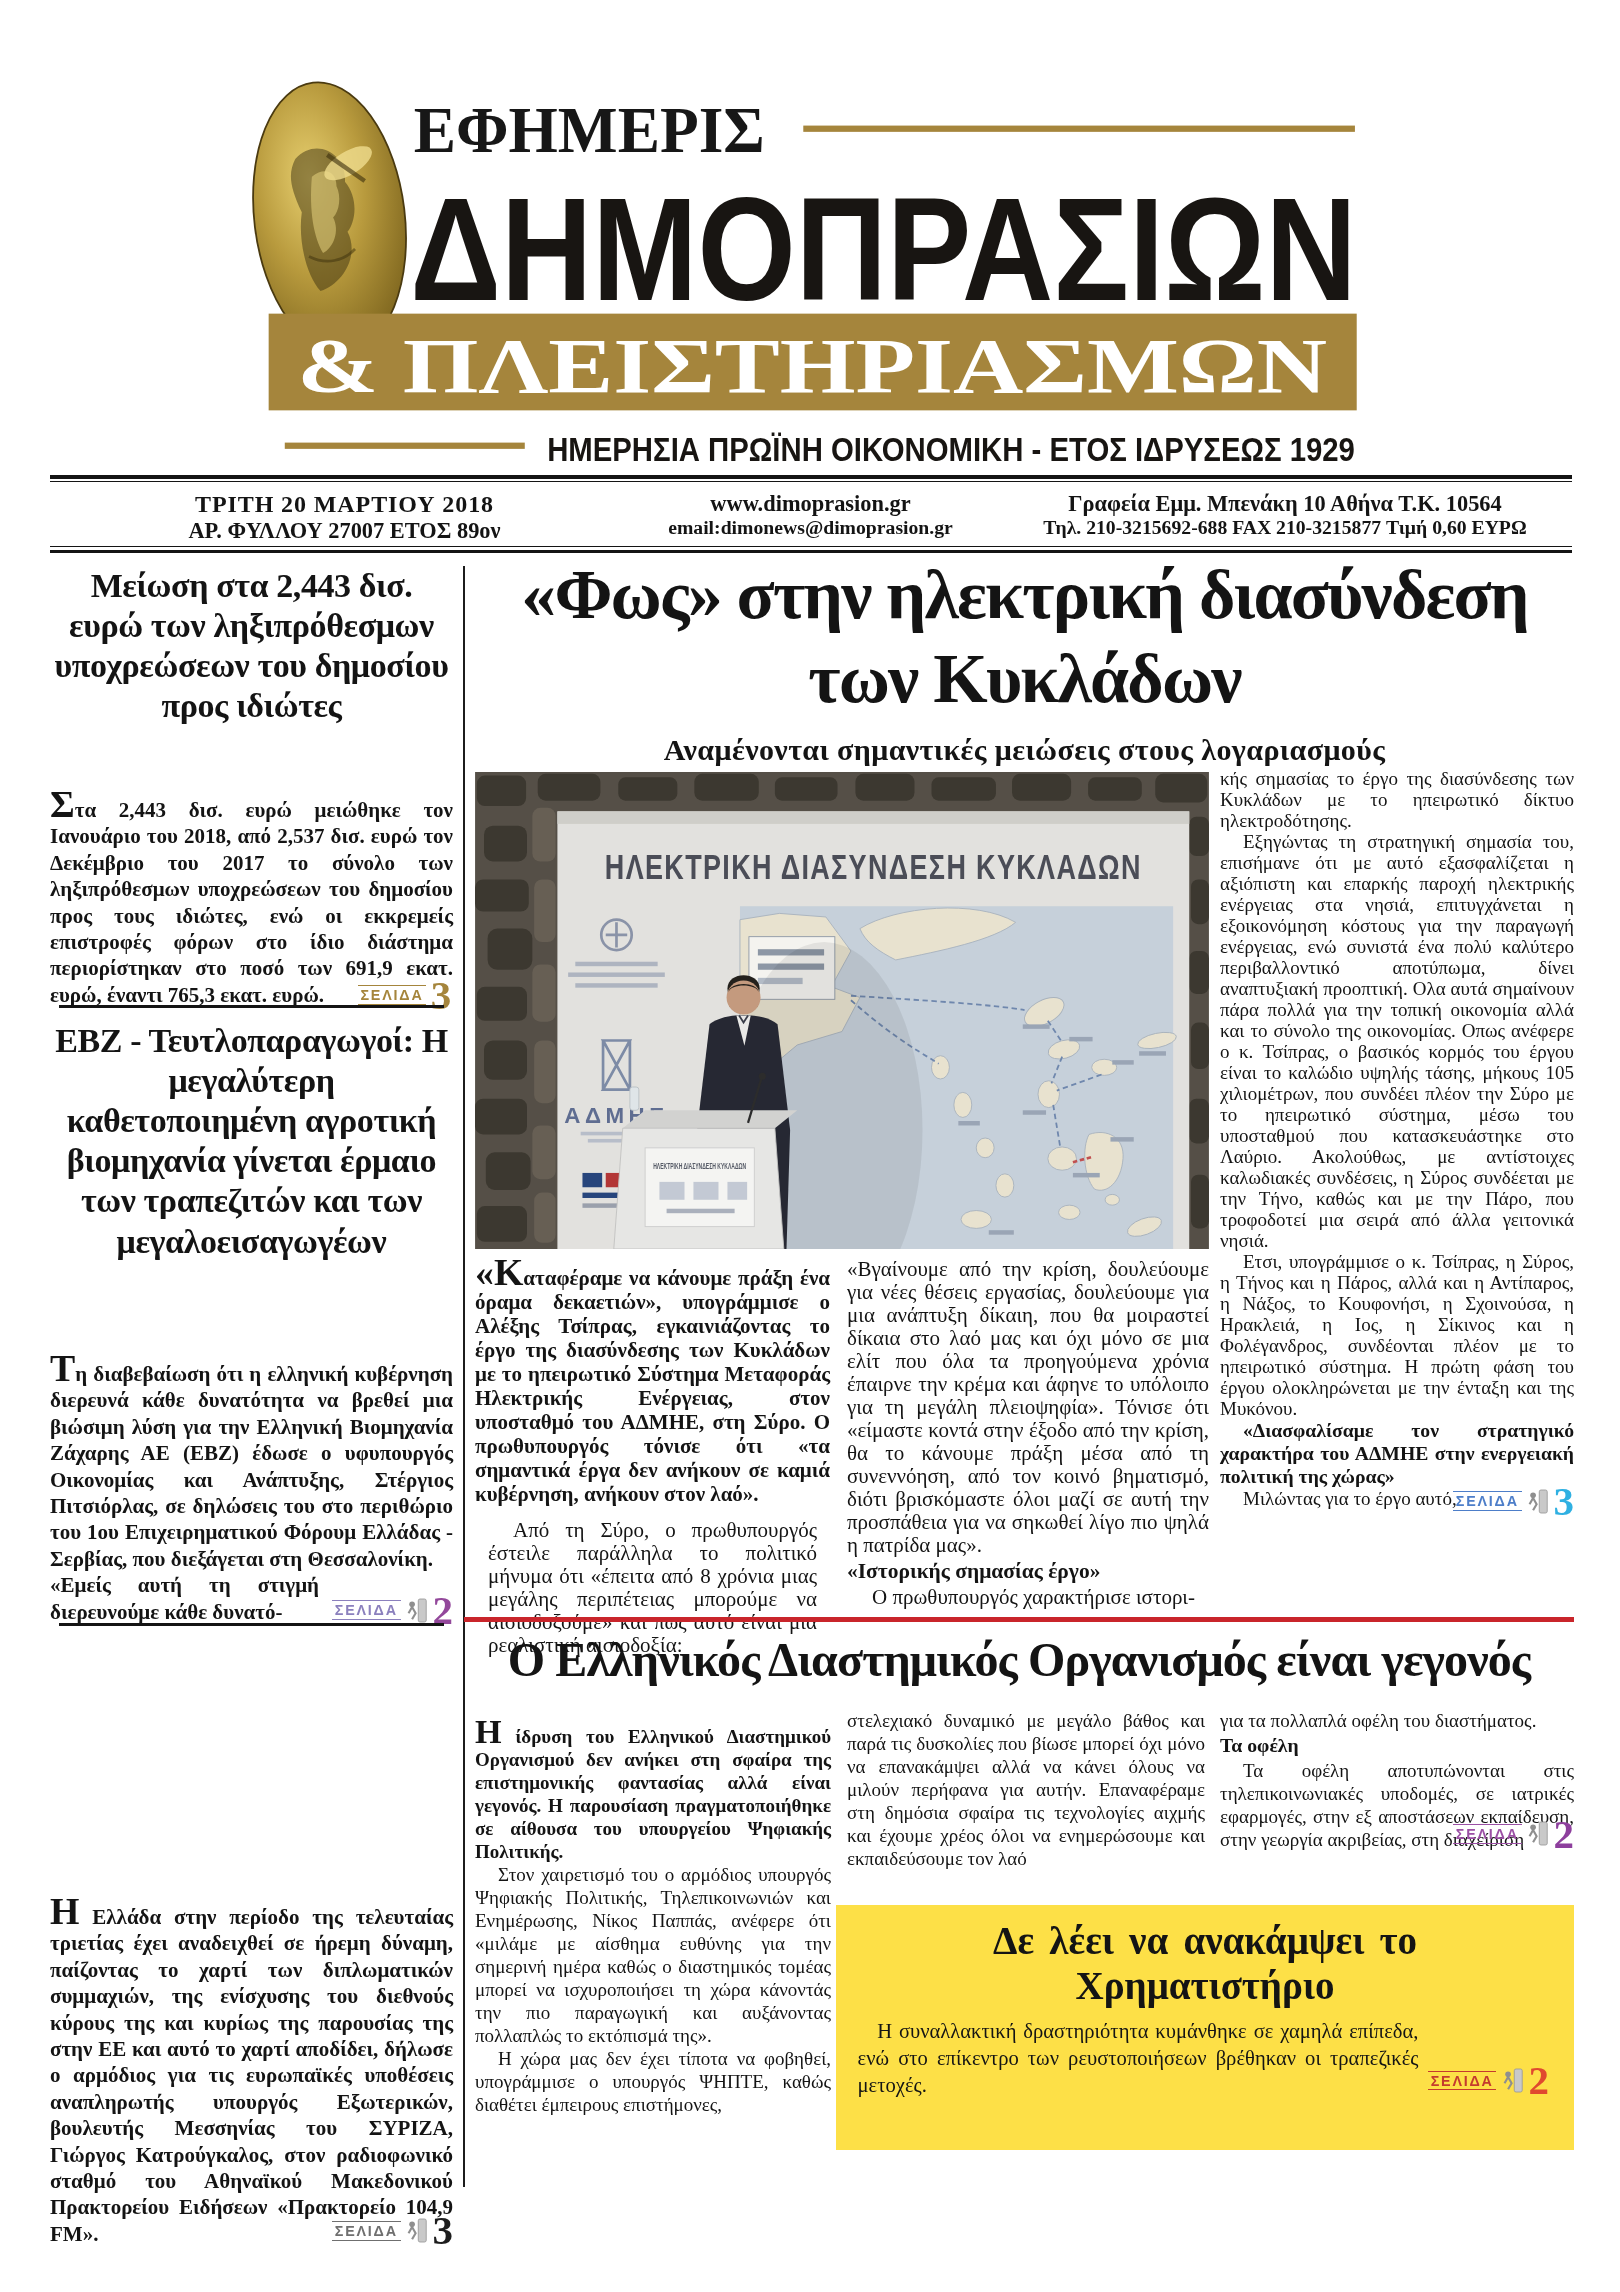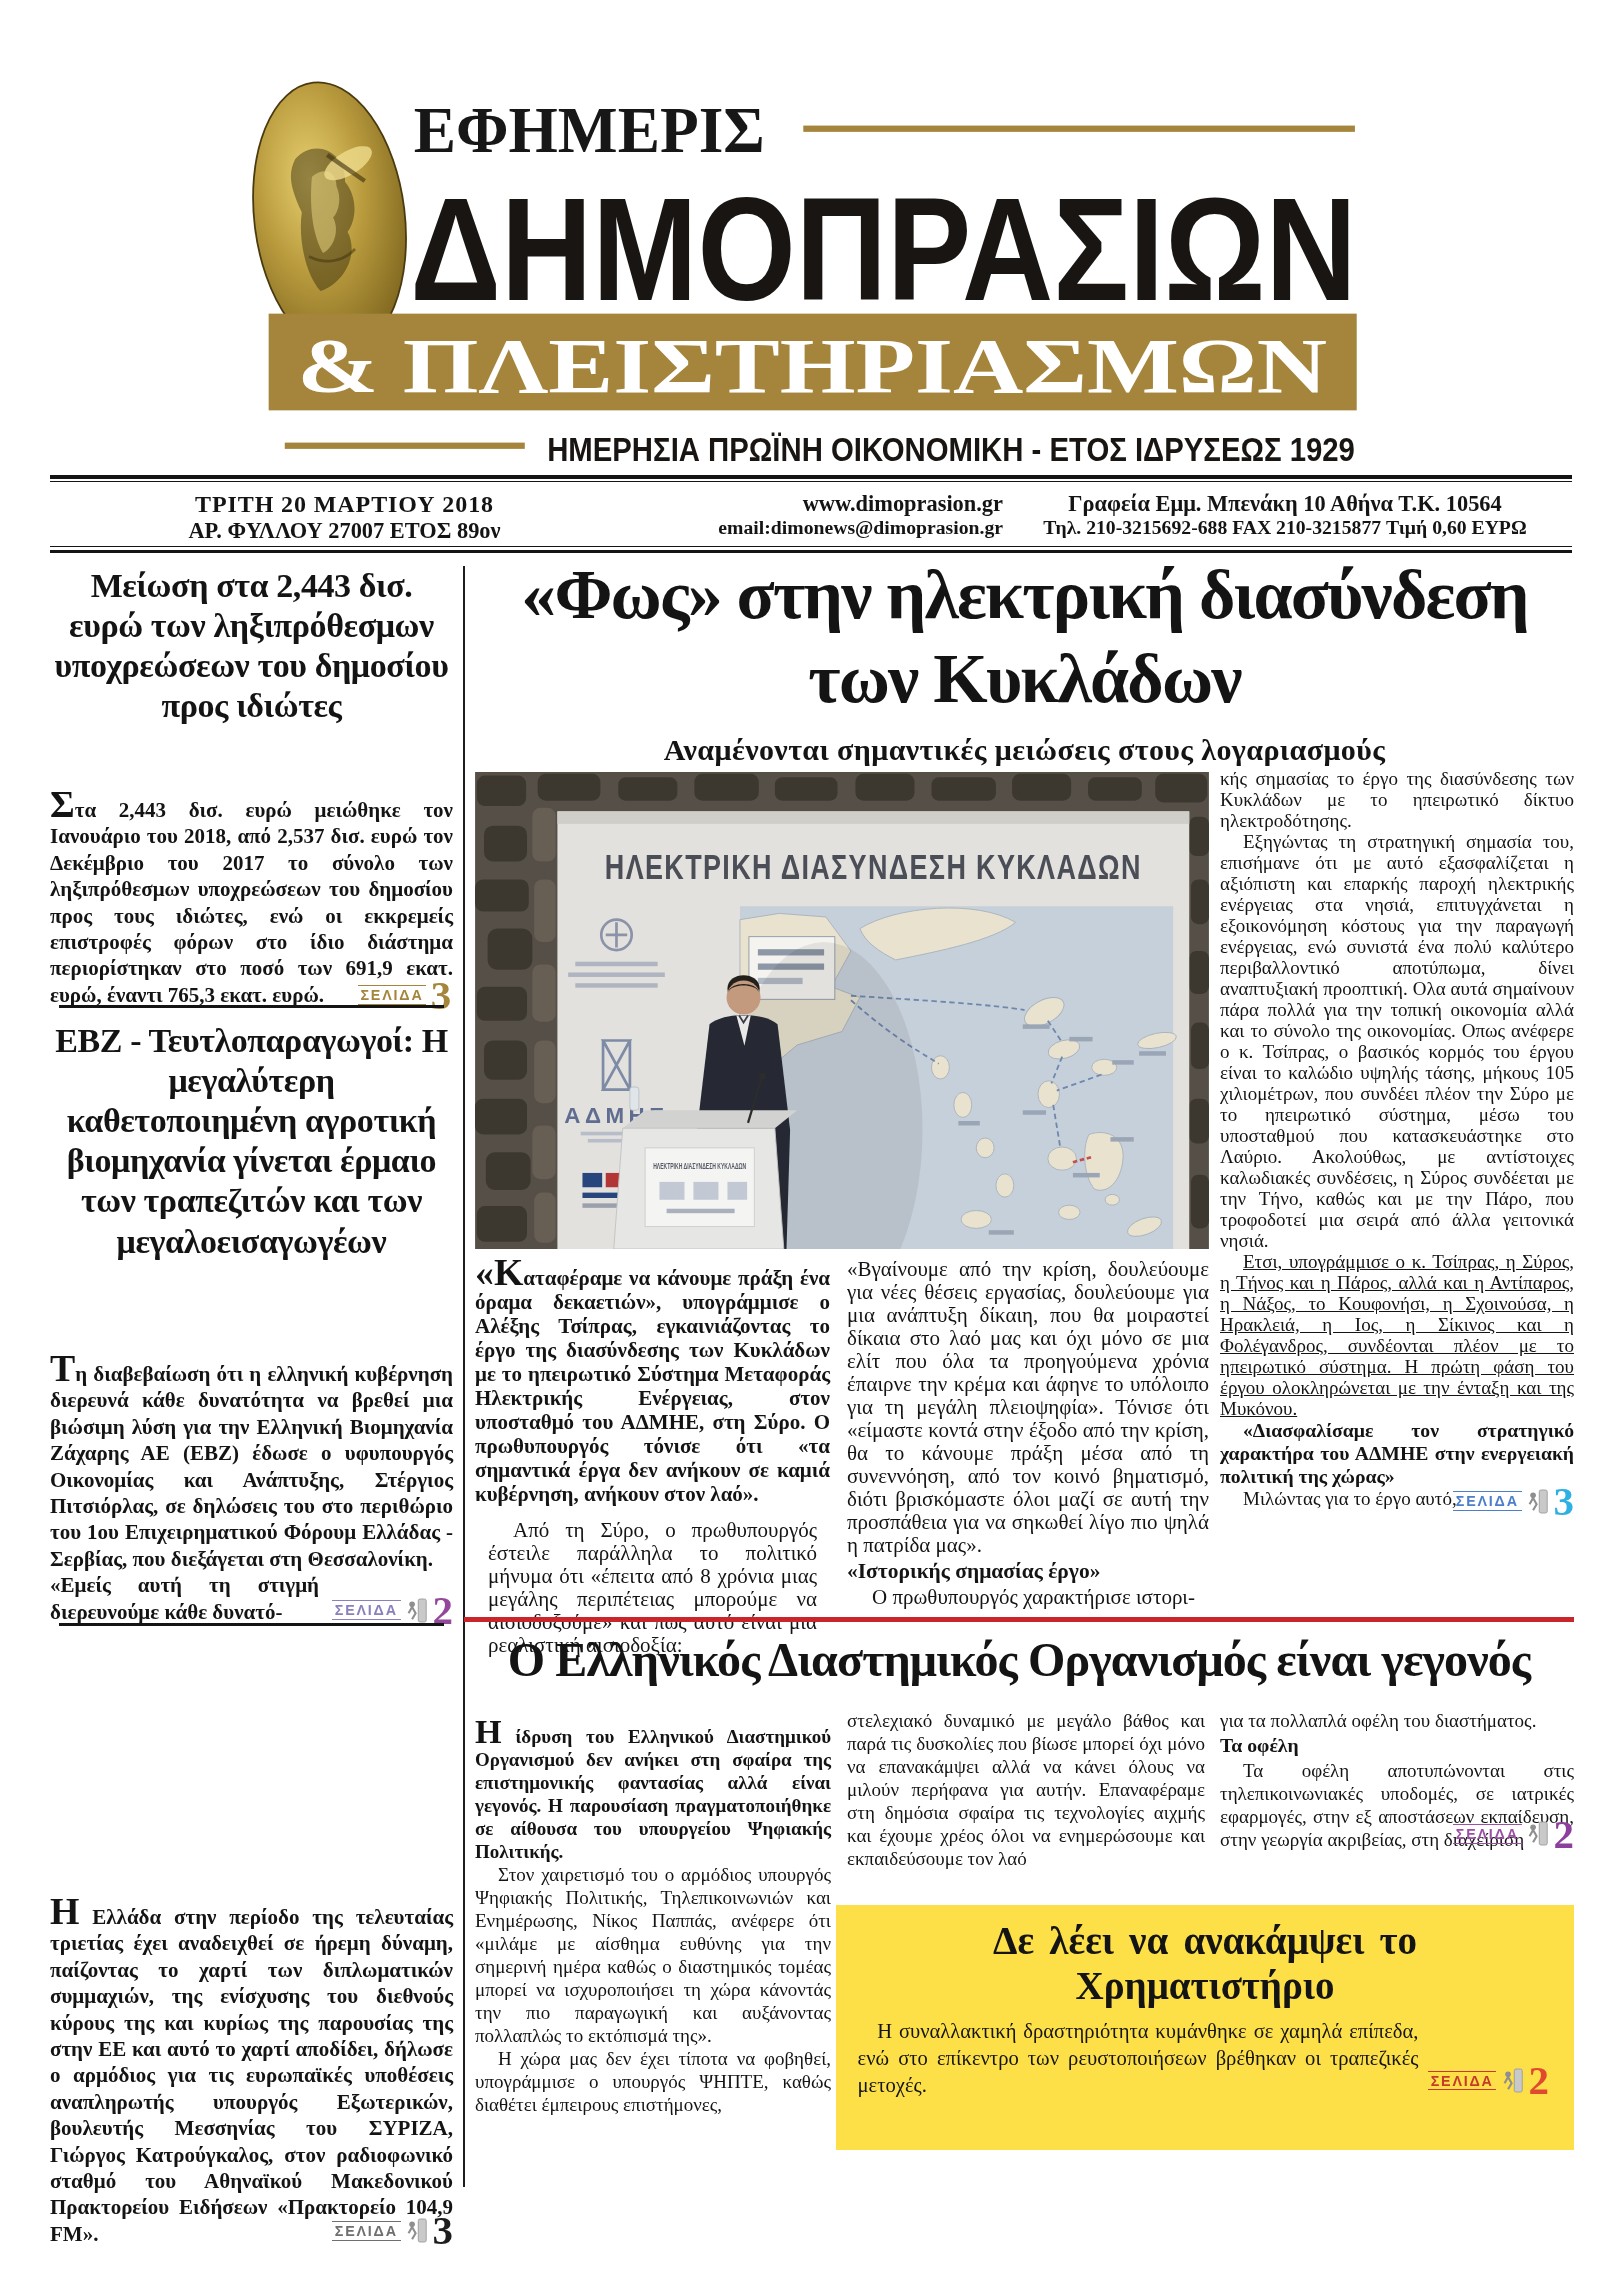--- a/index.html
+++ b/index.html
@@ -86,21 +86,21 @@
     <text x="1513" y="514" text-anchor="end" font-family="Liberation Sans, sans-serif" font-weight="bold" font-size="38" fill="#181512" textLength="902" lengthAdjust="spacingAndGlyphs">ΗΜΕΡΗΣΙΑ ΠΡΩΪΝΗ ΟΙΚΟΝΟΜΙΚΗ  -  ΕΤΟΣ ΙΔΡΥΣΕΩΣ 1929</text>
   </svg>
 
   <div class="abs hrule" style="left:50px;top:475px;width:1522px;height:3.6px;"></div>
   <div class="abs hrule" style="left:50px;top:481px;width:1522px;height:0.9px;"></div>
 
   <div class="abs info" style="left:134px;top:491px;width:421px;">
     <div class="l1">ΤΡΙΤΗ  20  ΜΑΡΤΙΟΥ  2018</div>
     <div class="l2">ΑΡ. ΦΥΛΛΟΥ  27007  ΕΤΟΣ 89ον</div>
   </div>
-  <div class="abs info" style="left:618px;top:491px;width:385px;text-align:right;">
+  <div class="abs info" style="left:618px;top:491px;width:385px;">
     <div class="l2">www.dimoprasion.gr</div>
     <div class="sm">email:dimonews@dimoprasion.gr</div>
   </div>
   <div class="abs info" style="left:1012px;top:491px;width:546px;">
     <div class="l2">Γραφεία Εμμ. Μπενάκη 10 Αθήνα Τ.Κ. 10564</div>
     <div class="sm">Τηλ.  210-3215692-688  FAX  210-3215877  Τιμή  0,60  ΕΥΡΩ</div>
   </div>
 
   <div class="abs hrule" style="left:50px;top:546px;width:1522px;height:0.9px;"></div>
   <div class="abs hrule" style="left:50px;top:550px;width:1522px;height:2.7px;"></div>
@@ -296,21 +296,21 @@
     <p class="mbody" style="margin:13px;text-indent:25px;">Από τη Σύρο, ο πρωθυπουργός έστειλε παράλληλα το πολιτικό μήνυμα ότι «έπειτα από 8 χρόνια μιας μεγάλης περιπέτειας μπορούμε να αισιοδοξούμε» και πως αυτό είναι μια ρεαλιστική αισιοδοξία:</p>
   </div>
   <div class="abs" style="left:847px;top:1258px;width:362px;">
     <p class="mbody" style="margin:0;">«Βγαίνουμε από την κρίση, δουλεύουμε για νέες θέσεις εργασίας, δουλεύουμε για μια ανάπτυξη δίκαιη, που θα μοιραστεί δίκαια στο λαό μας και όχι μόνο σε μια ελίτ που όλα τα προηγούμενα χρόνια έπαιρνε την κρέμα και άφηνε το υπόλοιπο για τη μεγάλη πλειοψηφία». Τόνισε ότι «είμαστε κοντά στην έξοδο από την κρίση, θα το κάνουμε πράξη μέσα από τη συνεννόηση, από τον κοινό βηματισμό, διότι βρισκόμαστε όλοι μαζί σε αυτή την προσπάθεια για να σηκωθεί λίγο πιο ψηλά η πατρίδα μας».</p>
     <div class="colsub">«Ιστορικής σημασίας έργο»</div>
     <p class="mbody" style="margin:0;text-indent:25px;">Ο πρωθυπουργός χαρακτήρισε ιστορι-</p>
   </div>
   <div class="abs" style="left:1220px;top:768px;width:354px;">
     <p class="rbody" style="margin:0;">κής σημασίας το έργο της διασύνδεσης των Κυκλάδων με το ηπειρωτικό δίκτυο ηλεκτροδότησης.</p>
     <p class="rbody" style="margin:0;text-indent:23px;">Εξηγώντας τη στρατηγική σημασία του, επισήμανε ότι με αυτό εξασφαλίζεται η αξιόπιστη και επαρκής παροχή ηλεκτρικής ενέργειας στα νησιά, επιτυγχάνεται η εξοικονόμηση κόστους για την παραγωγή ενέργειας, ενώ συνιστά ένα πολύ καλύτερο περιβαλλοντικό αποτύπωμα, δίνει αναπτυξιακή προοπτική. Ολα αυτά σημαίνουν πάρα πολλά για την τοπική οικονομία αλλά και το σύνολο της οικονομίας. Οπως ανέφερε ο κ. Τσίπρας, ο βασικός κορμός του έργου είναι το καλώδιο υψηλής τάσης, μήκους 105 χιλιομέτρων, που συνδέει πλέον την Σύρο με το ηπειρωτικό σύστημα, μέσω του υποσταθμού που κατασκευάστηκε στο Λαύριο. Ακολούθως, με αντίστοιχες καλωδιακές συνδέσεις, η Σύρος συνδέεται με την Τήνο, καθώς και με την Πάρο, που τροφοδοτεί μια σειρά από άλλα γειτονικά νησιά.</p>
-    <p class="rbody" style="margin:0;text-indent:23px;text-decoration:underline;">Ετσι, υπογράμμισε ο κ. Τσίπρας, η Σύρος, η Τήνος και η Πάρος, αλλά και η Αντίπαρος, η Νάξος, το Κουφονήσι, η Σχοινούσα, η Ηρακλειά, η Ιος, η Σίκινος και η Φολέγανδρος, συνδέονται πλέον με το ηπειρωτικό σύστημα. Η πρώτη φάση του έργου ολοκληρώνεται με την ένταξη και της Μυκόνου.</p>
+    <p class="rbody" style="margin:0;text-indent:23px;">Ετσι, υπογράμμισε ο κ. Τσίπρας, η Σύρος, η Τήνος και η Πάρος, αλλά και η Αντίπαρος, η Νάξος, το Κουφονήσι, η Σχοινούσα, η Ηρακλειά, η Ιος, η Σίκινος και η Φολέγανδρος, συνδέονται πλέον με το ηπειρωτικό σύστημα. Η πρώτη φάση του έργου ολοκληρώνεται με την ένταξη και της Μυκόνου.</p>
     <p class="rquote" style="margin:0;text-indent:23px;">«Διασφαλίσαμε τον στρατηγικό χαρακτήρα του ΑΔΜΗΕ στην ενεργειακή πολιτική της χώρας»</p>
     <div class="endline" style="height:50px;">
       <p class="rbody" style="margin:0;text-indent:23px;display:inline-block;">Μιλώντας για το έργο αυτό,</p>
       <span class="pbadge bg-blue badge-abs" style="right:0;top:-5.4px;">
         <span class="pb-label">ΣΕΛΙΔΑ</span>
         <svg class="pb-icon" viewBox="0 0 26 30">
           <rect x="15" y="2" width="9" height="26" rx="2" fill="#c9c9c9" stroke="#9a9a9a"></rect>
           <circle cx="8" cy="8" r="3.2" fill="#8f8f8f"></circle>
           <path d="M8 11 L12 18 L8 25 M8 11 L4 18" stroke="#8f8f8f" stroke-width="2.4" fill="none"></path>
         </svg>

